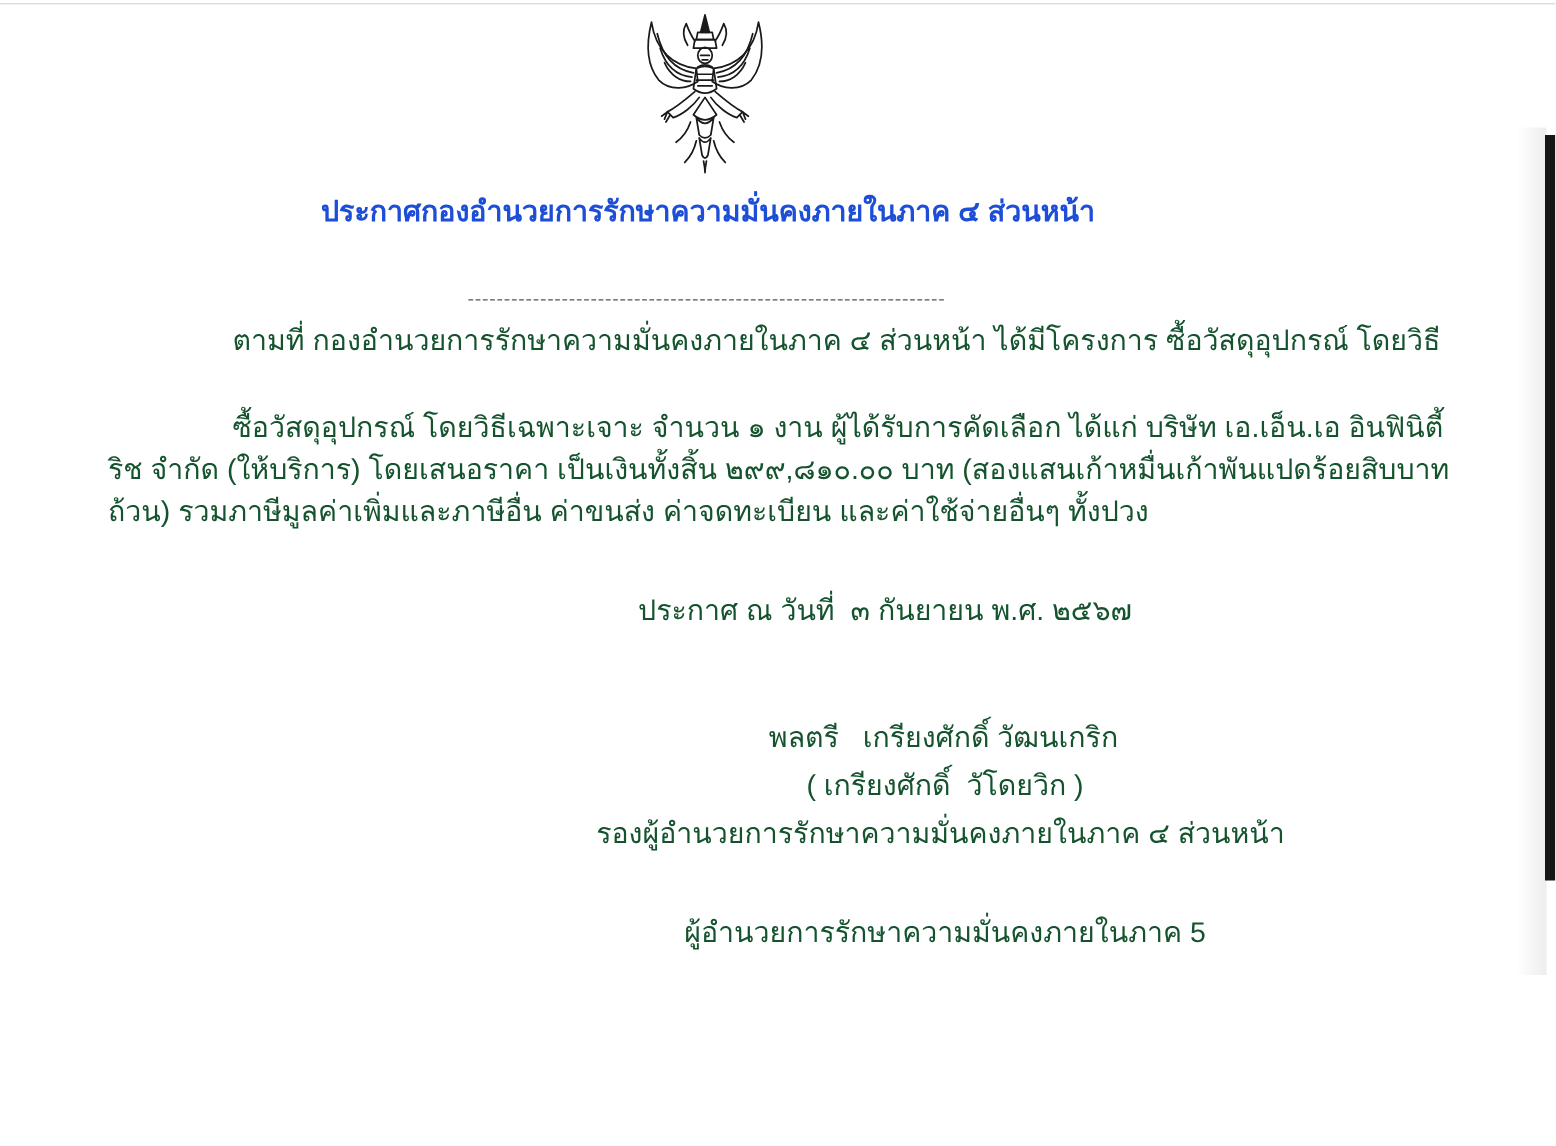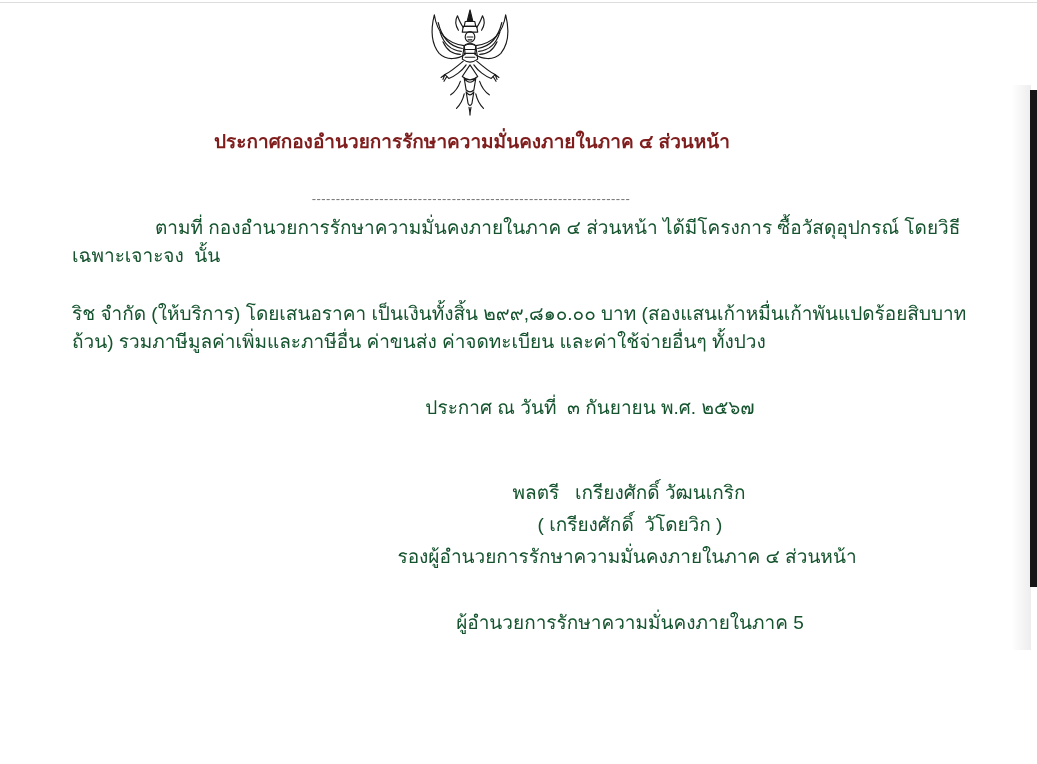--- a/index.html
+++ b/index.html
@@ -28,21 +28,21 @@
   }
   .txt {
     position: absolute;
     white-space: pre;
     font-size: 19px;
     line-height: 23px;
     color: #14532d;
   }
   .txt.bold {
     font-weight: bold;
-    color: #7f1d1d;
+    color: #1d4ed8;
   }
   .center-anchor {
     transform: translateX(-50%);
   }
   .sep {
     position: absolute;
     white-space: pre;
     font-size: 13px;
     letter-spacing: 0.5px;
     color: #737373;
@@ -109,22 +109,22 @@
       <path d="M40 75 Q37 84 30 89 M60 75 Q63 84 70 89"></path>
       <path d="M44 88 Q42 97 36 103 M56 88 Q58 97 64 103"></path>
       <path d="M49 102 Q50 107 50 110 M51 102 Q50 107 50 110"></path>
     </g>
   </svg>
 
   <div class="txt bold center-anchor" style="left:472px; top:130px;">ประกาศกองอำนวยการรักษาความมั่นคงภายในภาค ๔ ส่วนหน้า</div>
   <div class="sep" style="left:471px; top:191px;">------------------------------------------------------------------</div>
 
   <div class="txt" style="left:155px; top:216px;">ตามที่ กองอำนวยการรักษาความมั่นคงภายในภาค ๔ ส่วนหน้า ได้มีโครงการ ซื้อวัสดุอุปกรณ์ โดยวิธี</div>
-  <div class="txt" style="left:72px; top:244px;">เฉพาะเจาะจง  นั้น</div>
 
+  <div class="txt" style="left:155px; top:274px;">ซื้อวัสดุอุปกรณ์ โดยวิธีเฉพาะเจาะ จำนวน ๑ งาน ผู้ได้รับการคัดเลือก ได้แก่ บริษัท เอ.เอ็น.เอ อินฟินิตี้</div>
   <div class="txt" style="left:72px; top:302px;">ริช จำกัด (ให้บริการ) โดยเสนอราคา เป็นเงินทั้งสิ้น ๒๙๙,๘๑๐.๐๐ บาท (สองแสนเก้าหมื่นเก้าพันแปดร้อยสิบบาท</div>
   <div class="txt" style="left:72px; top:330px;">ถ้วน) รวมภาษีมูลค่าเพิ่มและภาษีอื่น ค่าขนส่ง ค่าจดทะเบียน และค่าใช้จ่ายอื่นๆ ทั้งปวง</div>
 
   <div class="txt center-anchor" style="left:590px; top:396px;">ประกาศ ณ วันที่  ๓ กันยายน พ.ศ. ๒๕๖๗</div>
 
   <div class="txt center-anchor" style="left:629px; top:481px;">พลตรี   เกรียงศักดิ์ วัฒนเกริก</div>
   <div class="txt center-anchor" style="left:630px; top:513px;">( เกรียงศักดิ์  วัโดยวิก )</div>
   <div class="txt center-anchor" style="left:627px; top:545px;">รองผู้อำนวยการรักษาความมั่นคงภายในภาค ๔ ส่วนหน้า</div>
   <div class="txt center-anchor" style="left:630px; top:611px;">ผู้อำนวยการรักษาความมั่นคงภายในภาค 5</div>
 

